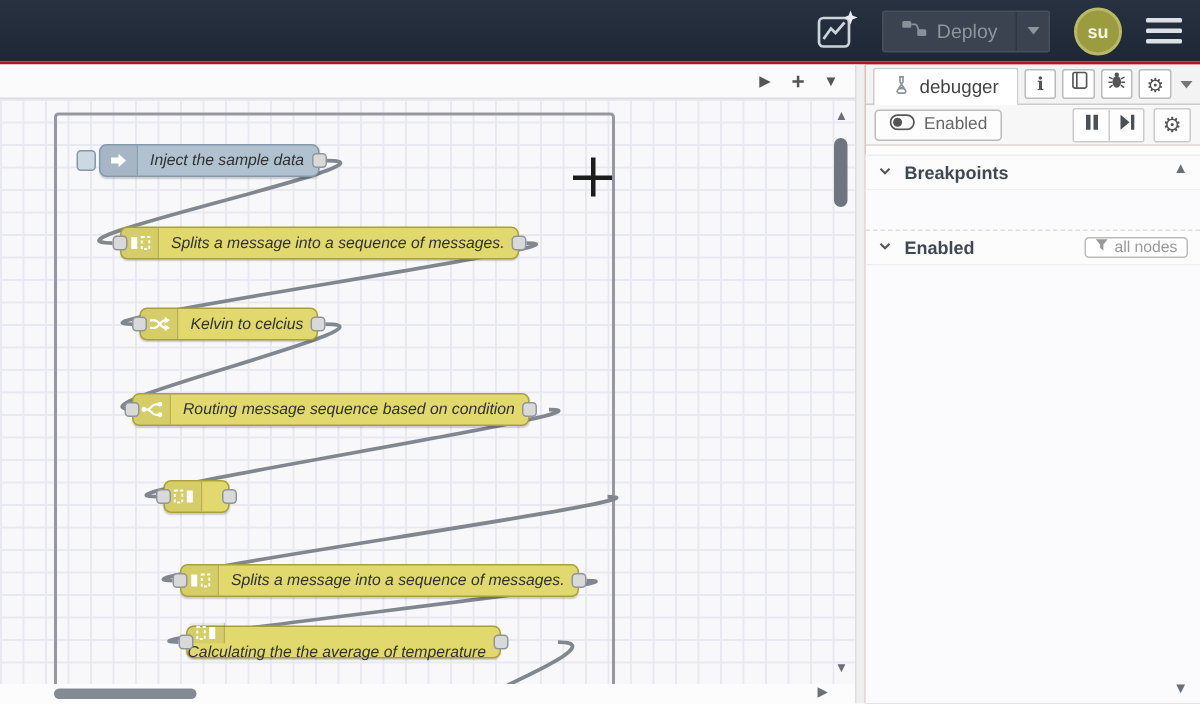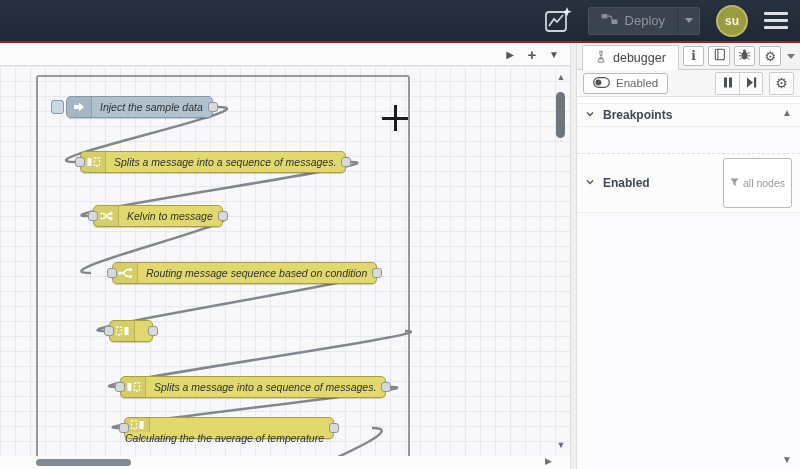--- a/index.html
+++ b/index.html
@@ -37,21 +37,21 @@
   
   .canvas { position:relative; flex:1; overflow:hidden; background-color:#f8f8fb;
             background-image:linear-gradient(#e8e8f1 1px, transparent 1px),
                              linear-gradient(90deg,#e8e8f1 1px, transparent 1px);
             background-size:15px 15px; cursor:crosshair; }
   .selection-box { position:absolute; border:2px solid #97979f; border-radius:3px; background:transparent; }
   #wires { position:absolute; left:0; top:0; width:570px; height:390px; }
   .wire { fill:none; stroke:#82878f; stroke-width:2.5px; }
   .fnode { position:absolute; height:22px; border:1px solid #a9a03c; border-radius:5px; background:#e2d96e;
            display:flex; align-items:center; font-style:italic; font-size:10.5px; color:#313131;
-           padding-right:9px; white-space:nowrap; box-shadow:0 1px 1px rgba(0,0,0,0.18); cursor:pointer; }
+           padding-right:9px; white-space:nowrap; box-shadow:0 1px 1px rgba(0,0,0,0.18); cursor:pointer;justify-content:center; }
   .nicon { width:25px; align-self:stretch; display:flex; align-items:center; justify-content:center;
            background:rgba(0,0,0,0.055); border-right:1px solid rgba(0,0,0,0.14); border-radius:4px 0 0 4px; margin-right:8px; }
   .nbtn { position:absolute; left:-16px; top:3px; width:13px; height:14px; background:#ccd8e2;
           border:1px solid #8398a9; border-radius:3px; cursor:pointer; }
   .port { position:absolute; width:10px; height:10px; background:#d9d9d9; border:1px solid #90959c; border-radius:3px; top:5px; cursor:crosshair; }
   .pin { left:-6px; } .pout { right:-6px; }
   .crosshair { position:absolute; width:26px; height:26px; pointer-events:none; }
   .crosshair div { position:absolute; background:#1c1c1c; }
   .ch-v { left:12px; top:0; width:2.5px; height:26px; }
   .ch-h { left:0; top:12px; width:26px; height:2.5px; }
@@ -87,21 +87,21 @@
               display:flex; align-items:center; justify-content:center; color:#555; font-size:14px; cursor:pointer; }
 
   .side-content { flex:1; position:relative; background:#fff; display:flex; flex-direction:column; padding-top:6px; min-height:0; }
   .sec-header { display:flex; align-items:center; gap:8px; padding:4px 8px; border-top:1px solid #eee; border-bottom:1px solid #eee;
                 background:#fcfcfc; font-size:12px; font-weight:bold; color:#3f4853; cursor:pointer; }
   .sec-body { background:#fbfbfd; }
   .sec-body.bp { height:26px; flex:0 0 26px; }
   .sec-body.msg { flex:1; }
   .sec-header.msg-h { border-top:1px dashed #ddd; justify-content:flex-start; }
   .filter-btn { margin-left:auto; display:flex; align-items:center; gap:4px; background:#fff; border:1px solid #bbb;
-                border-radius:3px; padding:18px 6px; font-size:10.5px; font-weight:normal; color:#999; cursor:pointer; }
+                border-radius:3px; padding:0 6px; font-size:10.5px; font-weight:normal; color:#999; cursor:pointer; }
   .scroll-up { position:absolute; right:8px; top:10px; color:#6b7078; font-size:10px; cursor:pointer; }
   .scroll-down { position:absolute; right:8px; bottom:4px; color:#6b7078; font-size:10px; cursor:pointer; }
 </style>
 </head>
 <body>
 
 <div class="app">
 
   <div class="header">
     <div class="spacer"></div>
@@ -181,25 +181,25 @@
             </div>
             <div class="fnode" style="left: 93px; top: 139px; background: rgb(226, 217, 110); border-color: rgb(169, 160, 60);">
               <span class="nicon">
                 <svg width="15" height="14" viewBox="0 0 15 14">
                   <path d="M1 4.5h3c3 0 4 5 7 5" stroke="#fff" stroke-width="1.5" fill="none"></path>
                   <path d="M1 9.5h3c3 0 4-5 7-5" stroke="#fff" stroke-width="1.5" fill="none"></path>
                   <path d="M10.8 2.2l3.4 2.3-3.4 2.3z" fill="#fff"></path>
                   <path d="M10.8 7.2l3.4 2.3-3.4 2.3z" fill="#fff"></path>
                 </svg>
               </span>
-              <span class="nlabel">Kelvin to message</span>
-              <span class="port pin"></span>
-              <span class="port pout"></span>
-            </div>
-            <div class="fnode" style="left: 112px; top: 196px; background: rgb(226, 217, 110); border-color: rgb(169, 160, 60);">
+              <span class="nlabel">Kelvin to celcius</span>
+              <span class="port pin"></span>
+              <span class="port pout"></span>
+            </div>
+            <div class="fnode" style="left: 88px; top: 196px; background: rgb(226, 217, 110); border-color: rgb(169, 160, 60);">
               <span class="nicon">
                 <svg width="15" height="14" viewBox="0 0 15 14">
                   <path d="M2 7h2c3 0 3-3.5 6-3.5h2M4 7c3 0 3 3.5 6 3.5h2" stroke="#fff" stroke-width="1.5" fill="none"></path>
                   <circle cx="2" cy="7" r="1.6" fill="#fff"></circle>
                   <circle cx="12.6" cy="3.5" r="1.6" fill="#fff"></circle>
                   <circle cx="12.6" cy="10.5" r="1.6" fill="#fff"></circle>
                 </svg>
               </span>
               <span class="nlabel">Routing message sequence based on condition</span>
               <span class="port pin"></span>

